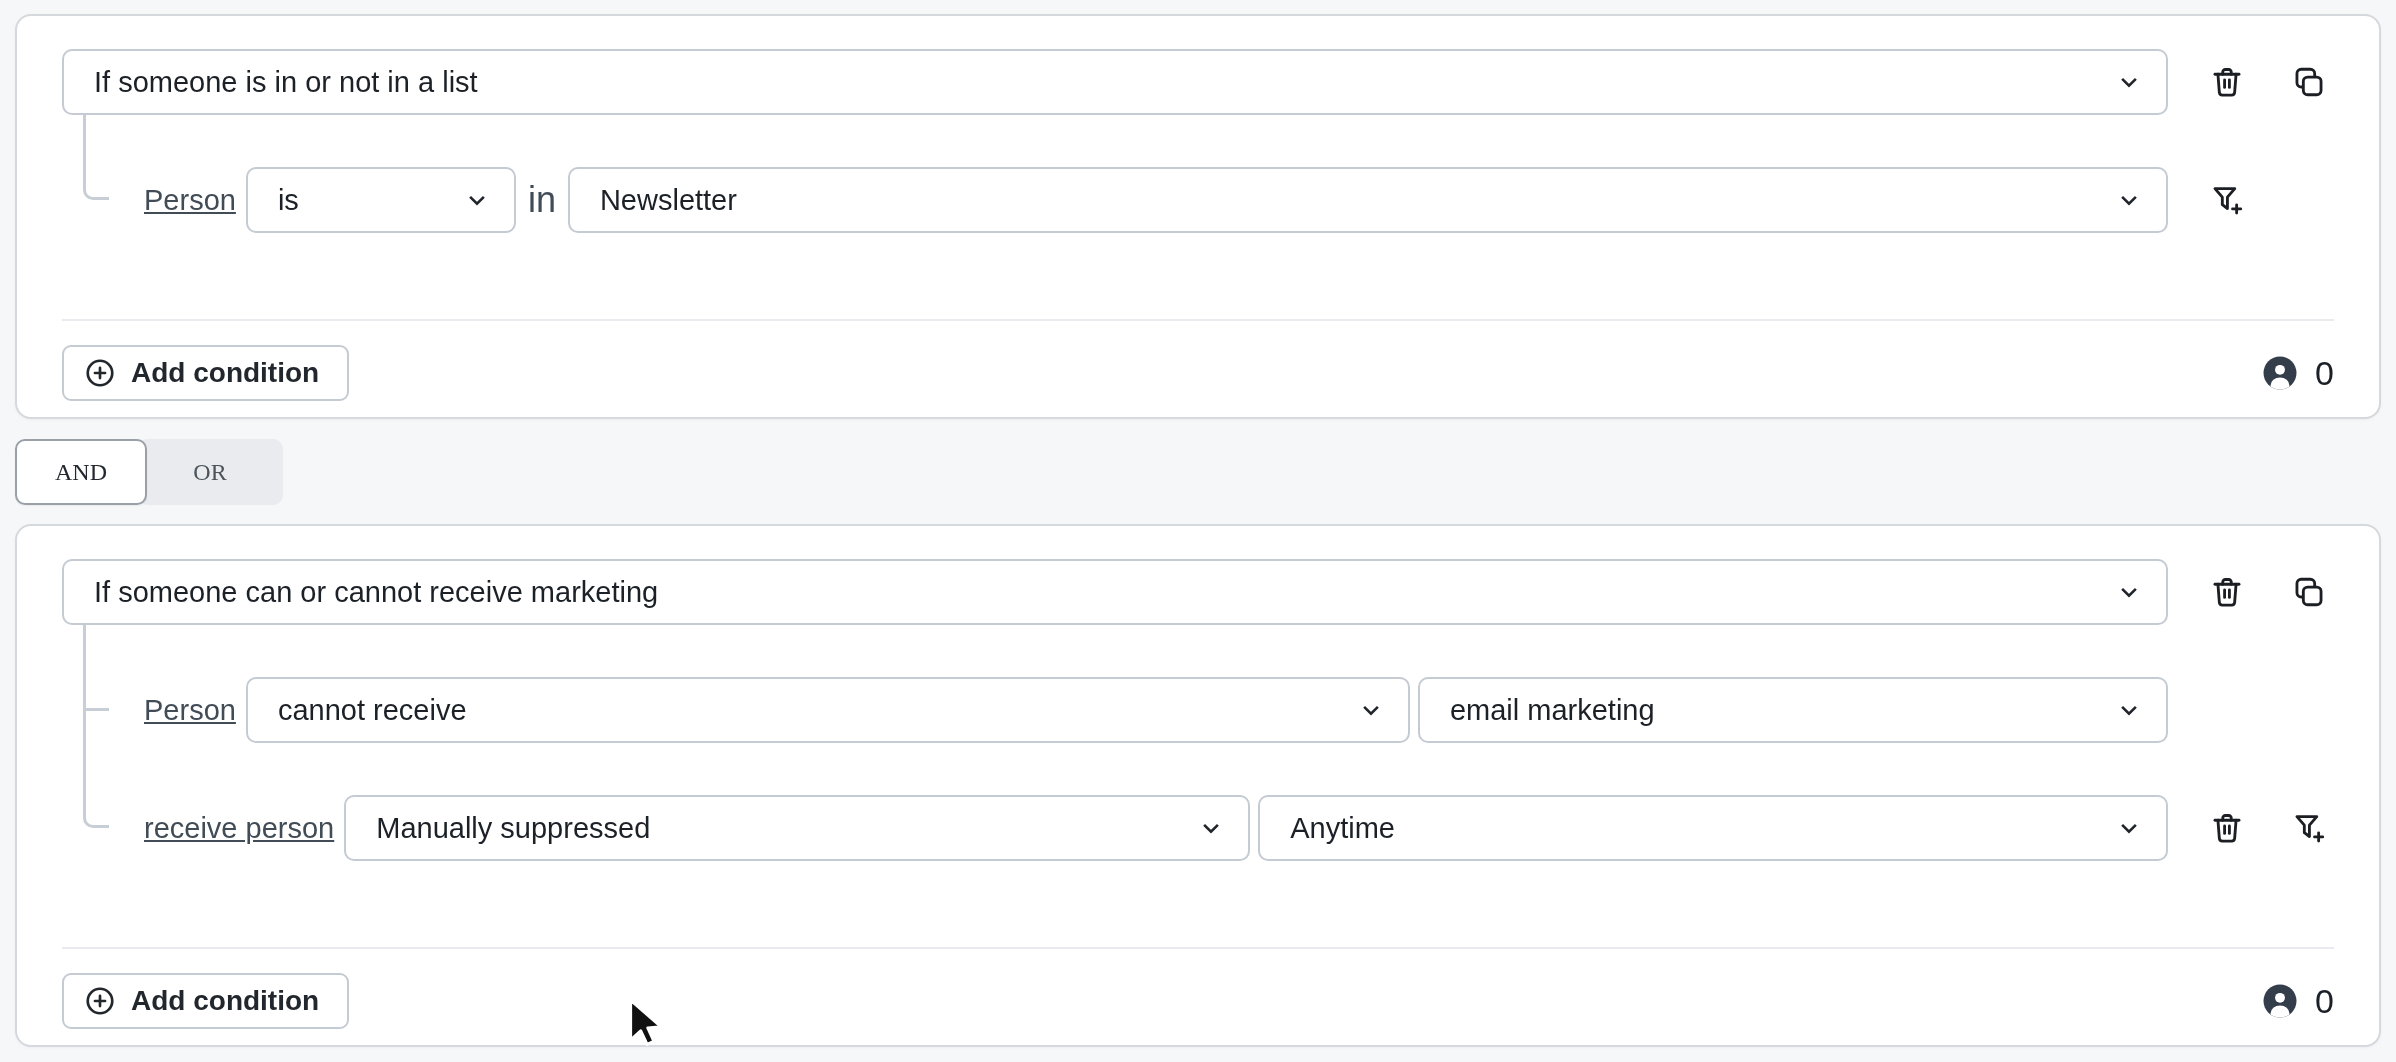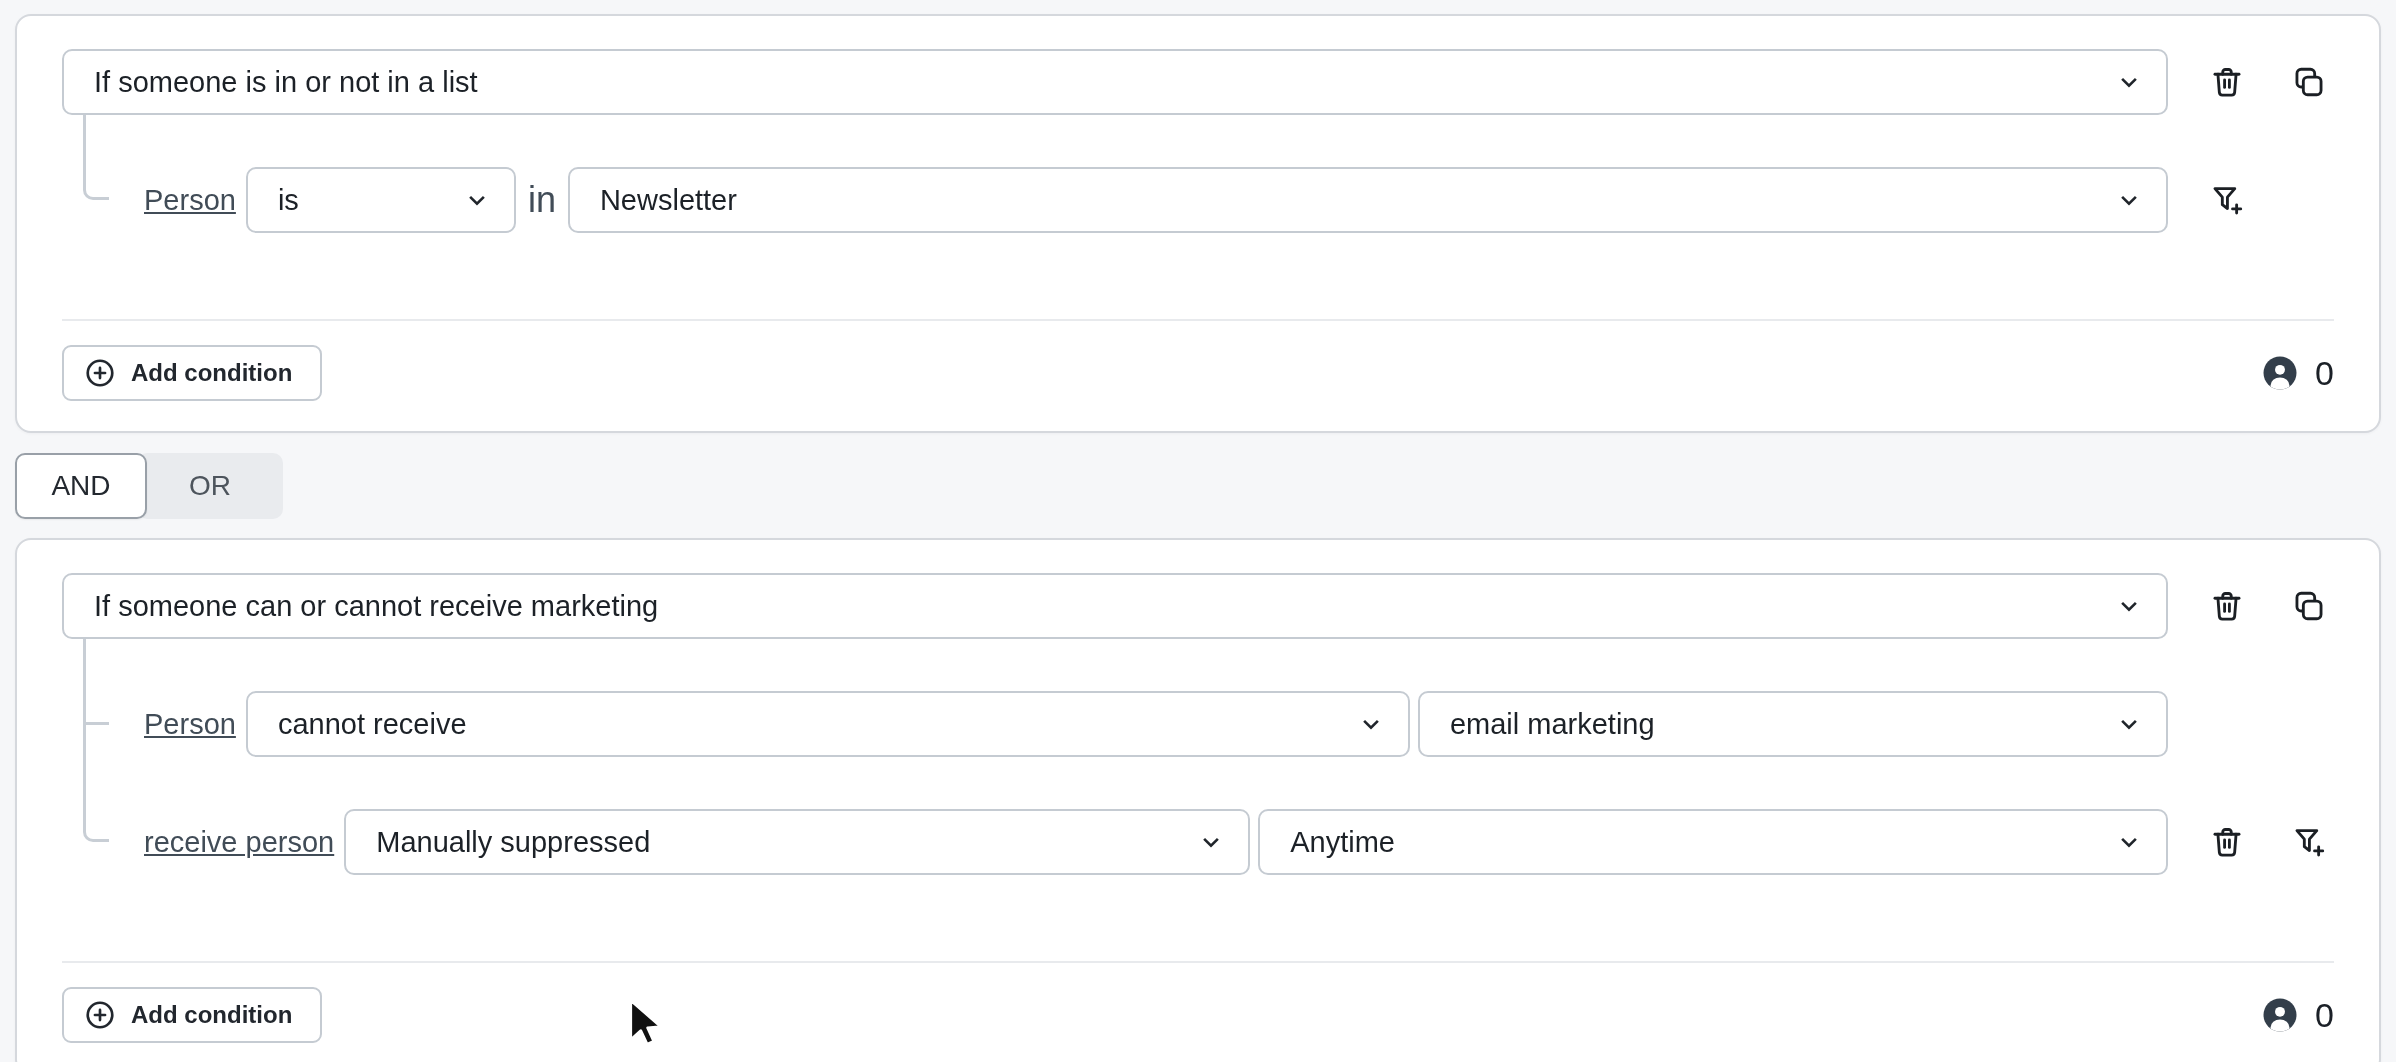--- a/index.html
+++ b/index.html
@@ -18,21 +18,21 @@
     --segment-border:#99a0a8;
   }
   *{box-sizing:border-box;margin:0;padding:0;}
   html,body{background:var(--page-bg);}
   body{font-family:"Liberation Sans","DejaVu Sans",sans-serif;}
   .stage{position:relative;width:2396px;height:1062px;overflow:hidden;
          background:var(--page-bg);padding:14px 15px 0;}
 
   
   .panel{background:var(--panel-bg);border:2px solid var(--panel-border);
-         border-radius:16px;padding:33px 45px 30px;box-shadow:0 1px 3px rgba(16,24,40,.04);}
+         border-radius:16px;padding:33px 45px 16px;box-shadow:0 1px 3px rgba(16,24,40,.04);}
 
   .head-row{display:flex;align-items:center;}
 
   .select{height:66px;background:#fff;border:2px solid var(--control-border);
           border-radius:10px;display:flex;align-items:center;position:relative;
           padding:0 70px 0 30px;font-size:29px;color:var(--control-text);
           white-space:nowrap;cursor:pointer;}
   .select .chev{position:absolute;right:22px;top:50%;transform:translateY(-50%);
                 width:30px;height:30px;}
   .flex1{flex:1;min-width:0;}
@@ -60,29 +60,29 @@
   .connector.two-row{top:-52px;height:203px;}
   .connector-stub{position:absolute;left:21px;top:31px;width:26px;height:3px;
                   background:var(--connector-color);}
 
   .divider{height:2px;background:var(--divider-color);margin-top:86px;}
 
   .footer{margin-top:24px;display:flex;justify-content:space-between;align-items:center;}
   .add-btn{height:56px;padding:0 28px 0 20px;background:#fff;
            border:2px solid var(--control-border);border-radius:9px;
            display:flex;align-items:center;gap:15px;font-family:inherit;
-           font-size:24px;font-weight:700;color:#22272e;cursor:pointer;white-space:nowrap;}
+           font-size:28px;font-weight:700;color:#22272e;cursor:pointer;white-space:nowrap;}
   .add-btn svg{width:32px;height:32px;display:block;}
   .count{display:flex;align-items:center;gap:17px;font-size:34px;color:#1b2027;}
   .count svg{width:36px;height:36px;display:block;}
 
   
   .logic{height:66px;margin:20px 0 19px;display:flex;align-items:stretch;}
-  .seg{display:flex;align-items:center;justify-content:center;font-size:28px;cursor:pointer;
-       border:0;font-family:Liberation Sans, sans-serif;}
+  .seg{display:flex;align-items:center;justify-content:center;font-size:24px;cursor:pointer;
+       border:0;font-family:Liberation Serif, serif;}
   .seg-and{width:132px;background:#fff;border:2px solid var(--segment-border);
            border-radius:10px;color:#23282f;position:relative;z-index:1;
            box-shadow:0 1px 2px rgba(0,0,0,.06);}
   .seg-or{width:146px;margin-left:-10px;background:var(--muted-segment-bg);
           border-radius:10px;color:var(--muted-segment-text);}
 
   
   .cursor{position:absolute;left:621px;top:995px;width:46px;height:54px;pointer-events:none;}
 </style>
 </head>

